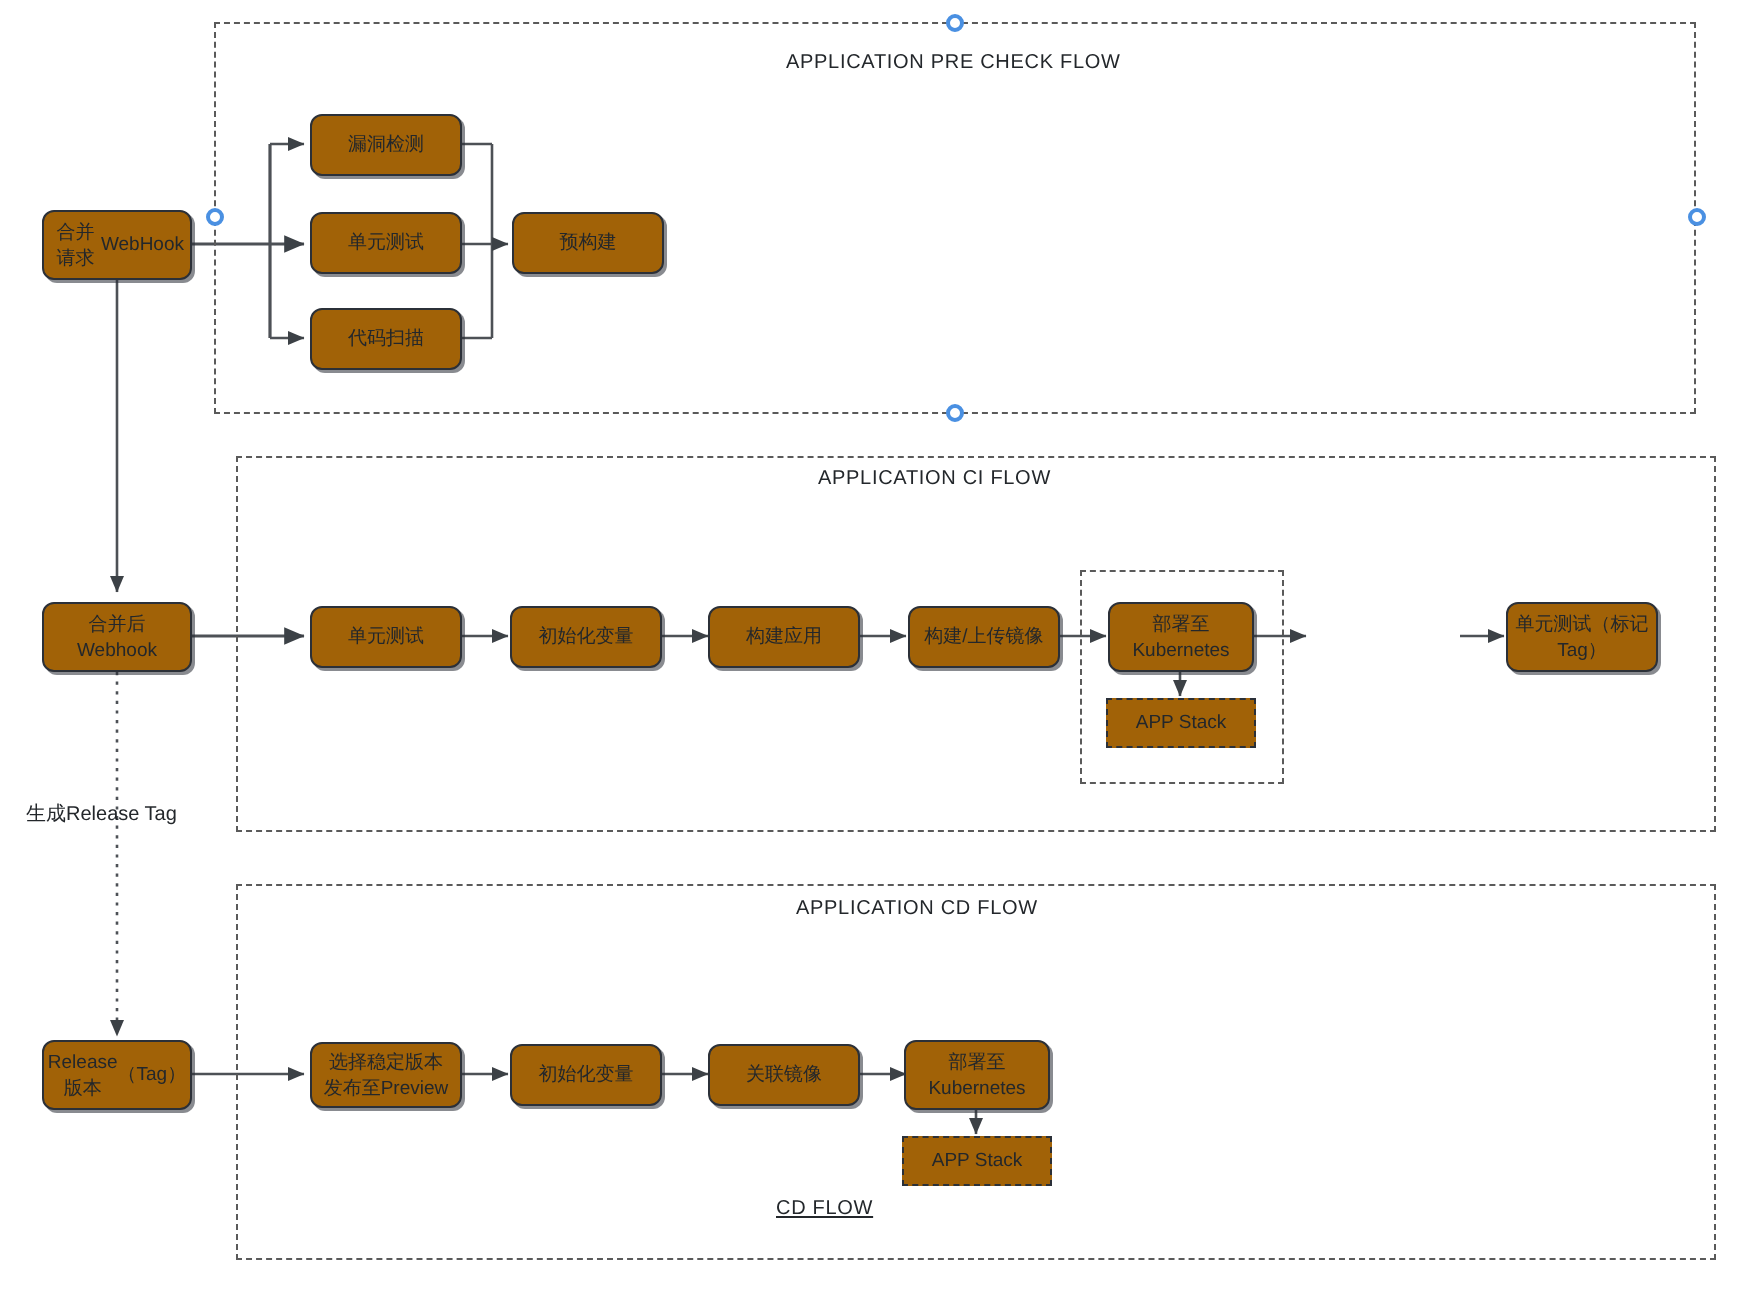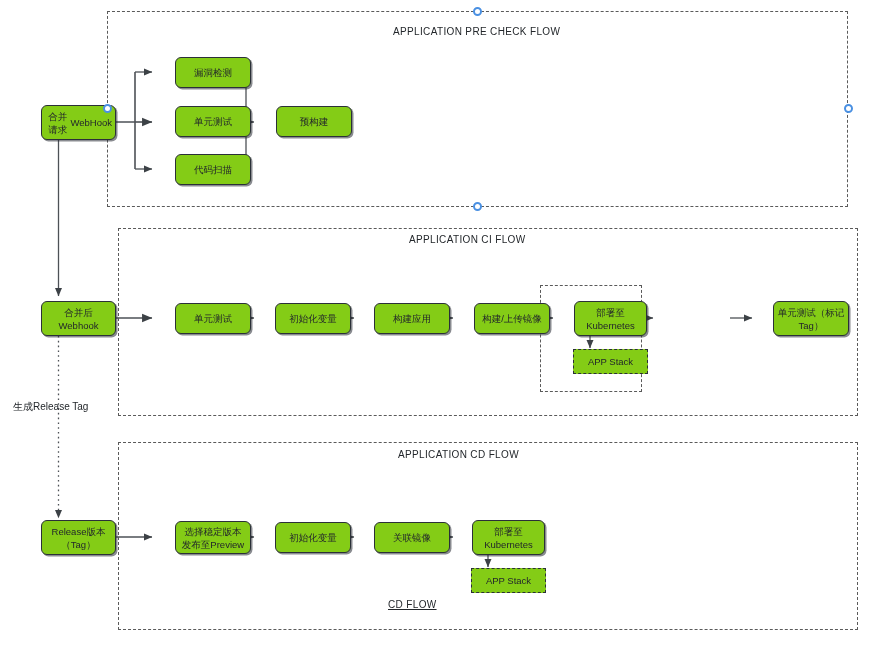--- a/index.html
+++ b/index.html
@@ -39,31 +39,30 @@
     letter-spacing: 0.35px;
     color: #23272b;
     white-space: nowrap;
   }
   
   .node {
     position: absolute;
     box-sizing: border-box;
     border: 1.2px solid #2b3038;
     border-radius: 6px;
-    background: #84cc16;
+    background: #a16207;
     display: flex;
     align-items: center;
     justify-content: center;
     text-align: center;
     font-size: 9.5px;
     line-height: 13px;
     color: #23272b;
     box-shadow: 1.5px 1.5px 0 0 rgba(40,44,52,0.55);
     padding: 1px 3px;
-    margin-left: 20px;
   }
   .node span { display: block; }
   .node.dashed {
     border: 1.2px dashed #2b3038;
     border-radius: 0;
     box-shadow: none;
   }
   
   .subgroup {
     position: absolute;
@@ -155,21 +154,21 @@
   <div class="node" style="left:21px; top:105px; width:75px; height:35px; flex-direction:row;">
     <span>合并请求</span>
     <span>WebHook</span>
   </div>
 
   <div class="node" style="left:21px; top:301px; width:75px; height:35px; flex-direction:column;">
     <span>合并后</span>
     <span>Webhook</span>
   </div>
 
-  <div class="node" style="left:21px; top:520px; width:75px; height:35px; flex-direction:column;">
+  <div class="node" style="left:21px; top:520px; width:75px; height:35px; flex-direction:row;">
     <span>Release版本</span>
     <span>（Tag）</span>
   </div>
 
   <div class="edge-label" style="left:13px; top:400px;">生成Release Tag</div>
 
   <div class="node" style="left:155px; top:57px; width:76px; height:31px;">
     <span>漏洞检测</span>
   </div>
   <div class="node" style="left:155px; top:106px; width:76px; height:31px;">

